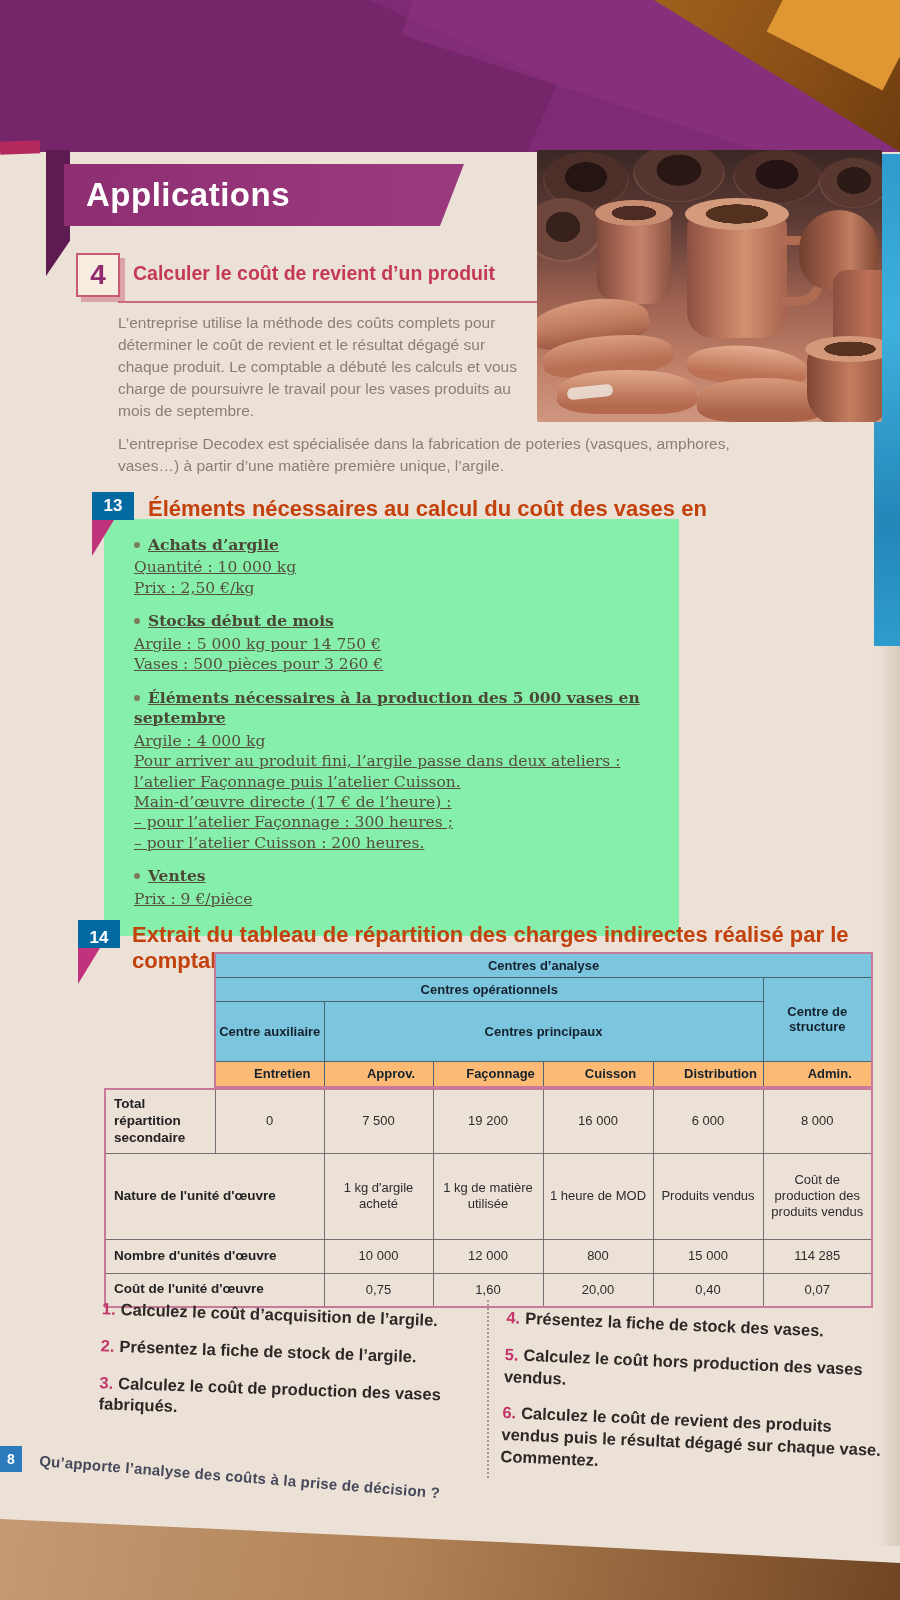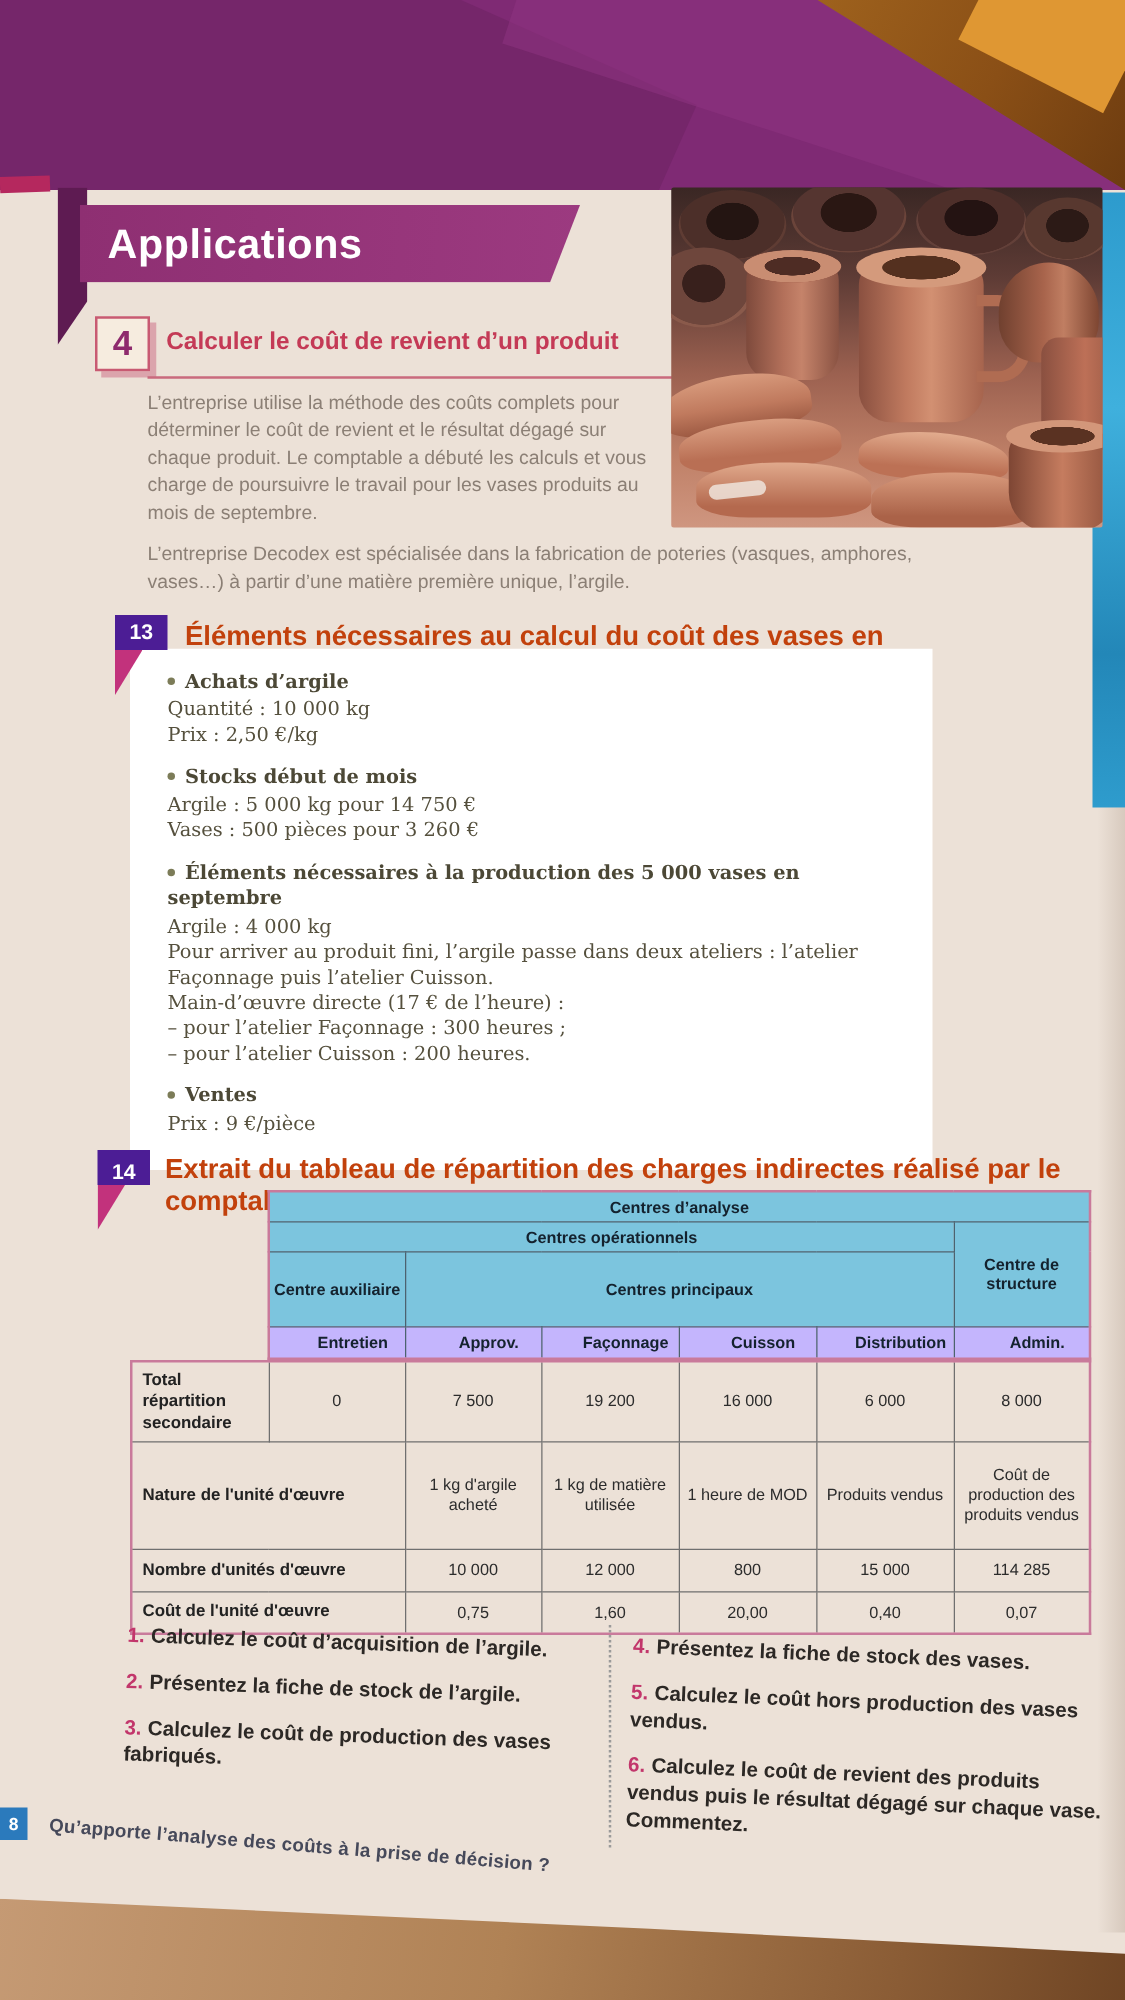--- a/index.html
+++ b/index.html
@@ -43,40 +43,40 @@
 
   
   .intro{position:absolute;left:118px;top:312px;width:642px;color:#8b7f75;font-size:15.5px;line-height:1.42;}
   .intro p{margin:0 0 11px 0;}
   .photo{float:right;width:345px;height:272px;margin:-162px -122px 10px 18px;position:relative;
          background:linear-gradient(180deg,#3a2724 0%,#5d3b35 26%,#9c6150 55%,#c08168 80%,#cf9680 100%);
          overflow:hidden;border-radius:2px;}
   .photo div{position:absolute;}
 
   
-  .doc-badge{position:absolute;width:42px;height:28px;background:#4c1d95;color:#fff;
+  .doc-badge{position:absolute;width:42px;height:28px;background:#0369a1;color:#fff;
              display:flex;align-items:center;justify-content:center;font-size:17px;font-weight:800;z-index:3;}
   .doc-ribbon{position:absolute;width:22px;height:36px;background:#c2327c;
               clip-path:polygon(0 0,100% 0,0 100%);z-index:2;}
   .doc-title{position:absolute;color:#c2410c;font-size:22px;font-weight:700;}
 
-  .doc13-box{position:absolute;left:104px;top:519px;width:642px;min-height:360px;background:#ffffff;
+  .doc13-box{position:absolute;left:104px;top:519px;width:575px;min-height:360px;background:#86efac;
              box-sizing:border-box;padding:16px 22px 14px 30px;
-             font-family:"DejaVu Serif","Liberation Serif",serif;color:#55503d;font-size:15.5px;line-height:1.32;}
+             font-family:"DejaVu Serif","Liberation Serif",serif;color:#55503d;font-size:15.5px;line-height:1.32;text-decoration:underline;}
   .doc13-box .sec{margin-bottom:13px;}
   .doc13-box .head{font-weight:700;color:#4c4836;margin-bottom:2px;}
   .dot{display:inline-block;width:6px;height:6px;border-radius:50%;background:#7c7c58;margin:0 8px 2px 0;}
 
   
   .tbl-wrap{position:absolute;left:104px;top:952px;width:768px;}
   table{border-collapse:collapse;table-layout:fixed;}
   .t-head{margin-left:110px;width:657px;border:2px solid #c97a9b;}
   .t-head td{background:#7cc5de;border:1px solid #4c626f;text-align:center;font-weight:700;
              color:#14222e;font-size:13px;padding:1px 3px;}
-  .t-head td.light{background:#c4b5fd;padding-left:28px;}
+  .t-head td.light{background:#fdba74;padding-left:28px;}
   .t-body{width:768px;border:2px solid #c97a9b;}
   .t-body td{border:1px solid #6f6f6f;text-align:center;font-size:13px;color:#2c2c2c;padding:3px 4px;line-height:1.25;}
   .t-body td.lbl{text-align:left;font-weight:700;font-size:13.5px;padding-left:8px;color:#222;}
 
   
   .q-col{position:absolute;width:382px;font-size:16.5px;font-weight:700;color:#2c2825;line-height:1.32;}
   .q-col .q{margin-bottom:15px;}
   .q-num{color:#c2366b;margin-right:5px;}
   .q-divider{position:absolute;left:487px;top:1300px;height:178px;border-left:2px dotted #9a9a9a;}
 

